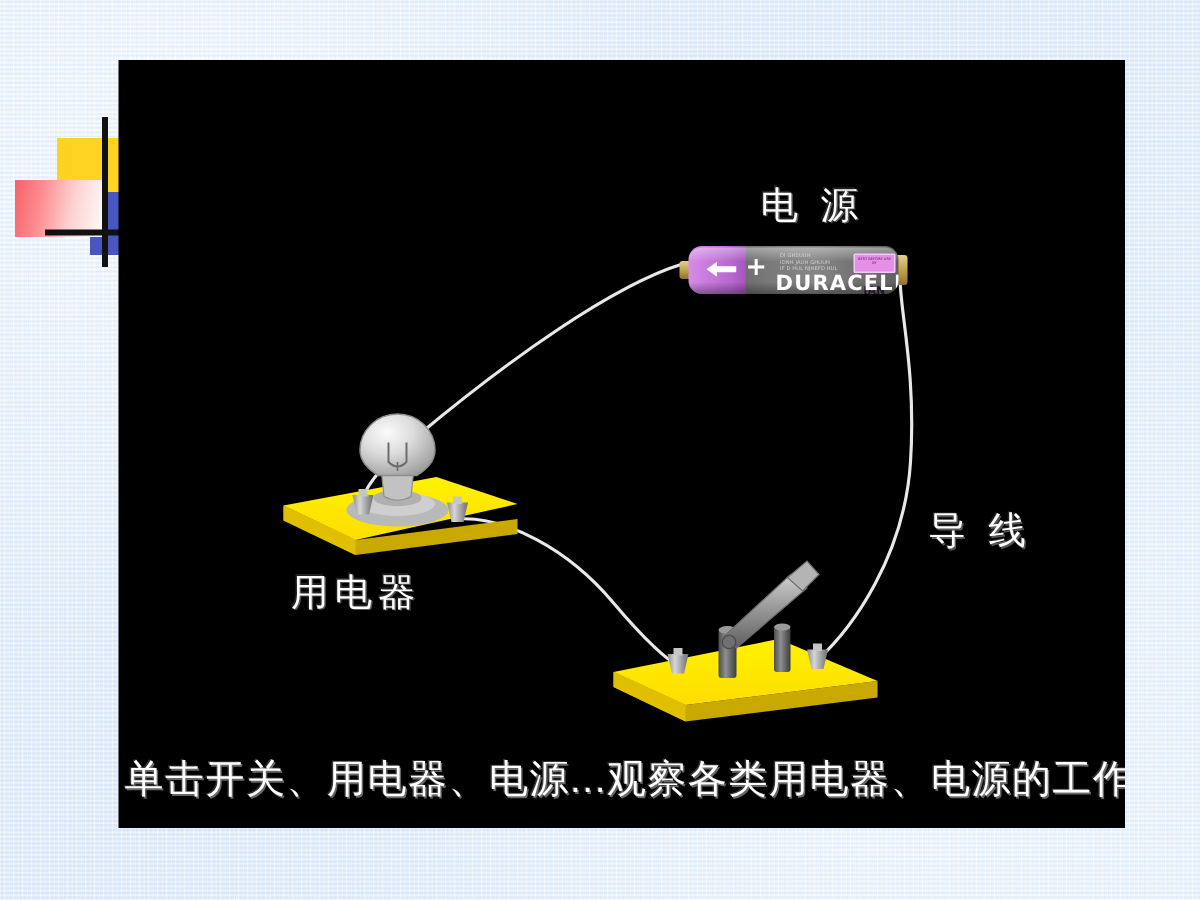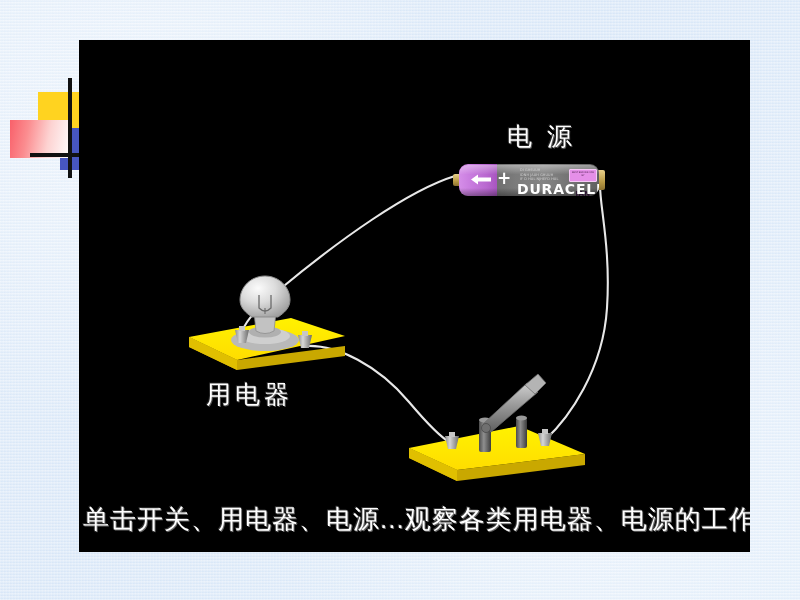--- a/index.html
+++ b/index.html
@@ -64,21 +64,21 @@
   
   .label {
     position: absolute;
     color: #ffffff;
     letter-spacing: 4px;
     white-space: nowrap;
     text-shadow: 1px 1px 0 #555, -1px -1px 0 #222;
   }
   #label-power  { left: 428px; top: 80px;  font-size: 25px; }
   #label-wire   { left: 540px; top: 297px; font-size: 25px; }
-  #label-load   { left: 115px; top: 338px; font-size: 25px; margin-left: 12px; }
+  #label-load   { left: 115px; top: 338px; font-size: 25px; }
   #label-switch { left: 357px; top: 435px; font-size: 25px; }
 
   
   #caption {
     position: absolute;
     left: 4px;
     top: 462px;
     width: 663px;
     text-align: center;
     color: #ffffff;
@@ -294,19 +294,20 @@
           <div class="bat-datebox">
             <div class="bat-datebox-tiny">BEST BEFORE USE BY</div>
             <div class="bat-datebox-main">JAN 98</div>
           </div>
 
           <div class="bat-brand">DURACELL</div>
         </div>
       </div>
 
       <div class="label cn" id="label-power">电 源</div>
+      <div class="label cn" id="label-wire">导 线</div>
       <div class="label cn" id="label-load">用电器</div>
 
       <div class="cn" id="caption">单击开关、用电器、电源...观察各类用电器、电源的工作。</div>
 
     </div>
   </div>
 </div>
 
 </body></html>

